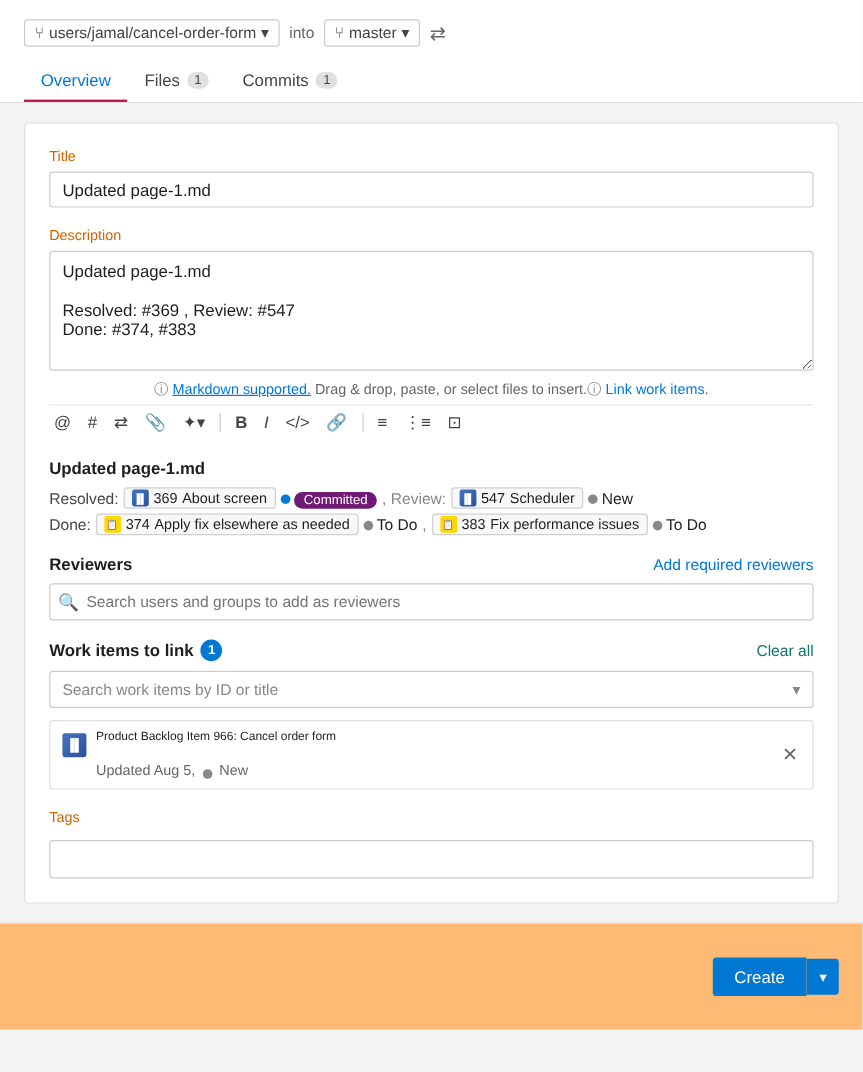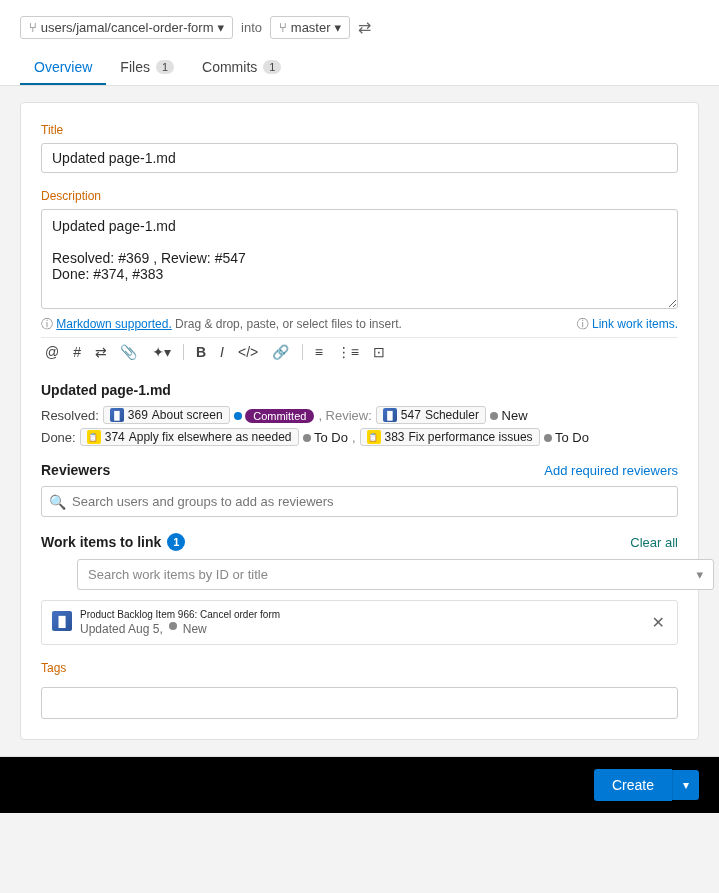--- a/index.html
+++ b/index.html
@@ -54,21 +54,21 @@
       cursor: pointer;
       font-size: 14px;
       color: #444;
       border-bottom: 2px solid transparent;
       display: flex;
       align-items: center;
       gap: 6px;
     }
     .tab.active {
       color: #0078d4;
-      border-bottom: 2px solid #0369a1;
+      border-bottom: 2px solid #be185d;
       font-weight: 500;
     }
     .tab .badge {
       background: #e0e0e0;
       border-radius: 10px;
       padding: 1px 6px;
       font-size: 11px;
       color: #444;
     }
     .main-content {
@@ -106,21 +106,21 @@
       outline: none;
       color: #1e1e1e;
       font-family: inherit;
     }
     .field-group {
       margin-bottom: 16px;
     }
     .markdown-bar {
       display: flex;
       align-items: center;
-      justify-content: space-between;
+      justify-content: center;
       font-size: 12px;
       color: #666;
       margin-top: 4px;
       margin-bottom: 4px;
     }
     .markdown-link {
       color: #0078d4;
       text-decoration: underline;
       cursor: pointer;
     }
@@ -276,21 +276,20 @@
     .work-item-search .dropdown {
       width: 100%;
       border: 1px solid #ccc;
       border-radius: 3px;
       padding: 7px 10px;
       font-size: 13px;
       appearance: none;
       background: #fff;
       cursor: pointer;
       color: #888;
-      margin-left: 36px;
     }
     .work-item-entry {
       display: flex;
       align-items: center;
       justify-content: space-between;
       padding: 8px 10px;
       border: 1px solid #e0e0e0;
       border-radius: 3px;
       margin-bottom: 8px;
     }
@@ -314,23 +313,23 @@
       margin-top: 2px;
     }
     .work-item-details .work-item-name {
       font-size: 10px;
       color: #1e1e1e;
     }
     .work-item-details .work-item-meta {
       font-size: 12px;
       color: #666;
       display: flex;
-      align-items: flex-start;
+      align-items: flex-end;
       gap: 6px;
-      margin-top: 2px;
+      margin-top: 15px;
     }
     .close-btn {
       background: none;
       border: none;
       cursor: pointer;
       color: #666;
       font-size: 16px;
       padding: 2px;
     }
     .tags-section {
@@ -342,22 +341,22 @@
       border-radius: 3px;
       padding: 6px 10px;
       font-size: 13px;
       outline: none;
       min-height: 32px;
     }
     .footer-bar {
       display: flex;
       justify-content: flex-end;
       align-items: center;
-      padding: 12px 20px;
-      background: #000000;
+      padding: 28px 20px;
+      background: #fdba74;
       border-top: 1px solid #e0e0e0;
       gap: 0;
     }
     .create-btn {
       background: #0078d4;
       color: white;
       border: none;
       padding: 8px 18px;
       font-size: 14px;
       cursor: pointer;

